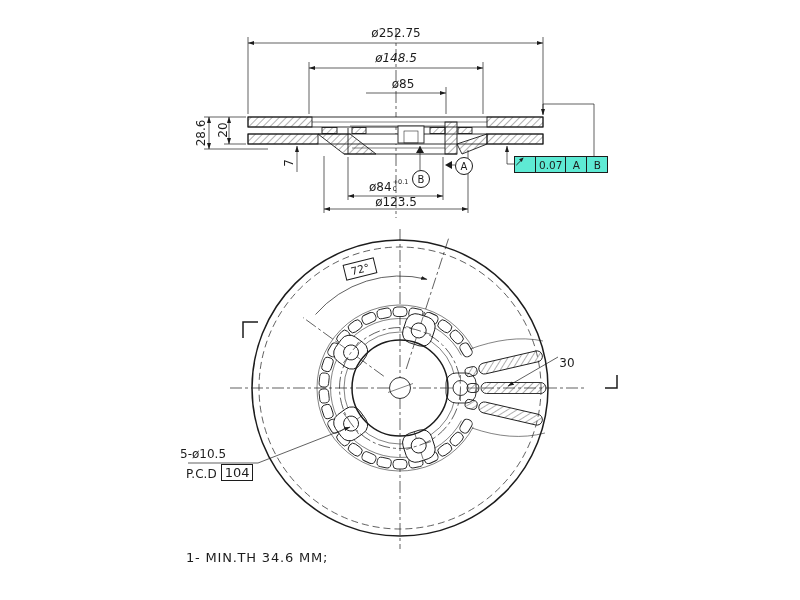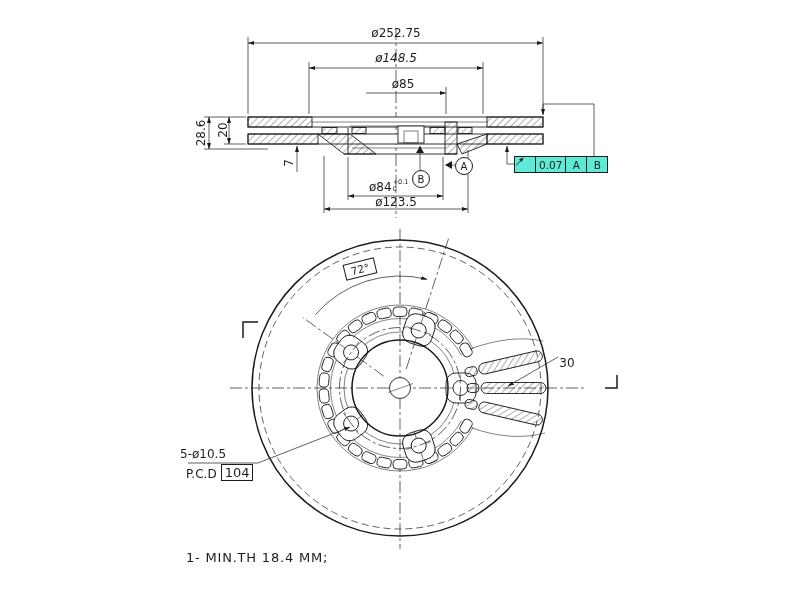--- a/index.html
+++ b/index.html
@@ -316,15 +316,15 @@
 </div>
 
 <div class="anglebox" style="left:344px;top:261px;">72°</div>
 <div class="lbl ctr" style="left:555px;top:357px;width:24px;">30</div>
 <div class="lbl" style="left:180px;top:448px;">5-ø10.5</div>
 <div class="pcdrow" style="left:186px;top:464px;">
   <span>P.C.D</span>
   <span class="boxed">104</span>
 </div>
 
-<div class="note" style="left:186px;top:550px;">1- MIN.TH 18.4 MM;</div>
+<div class="note" style="left:186px;top:550px;">1- MIN.TH 34.6 MM;</div>
 
 </div>
 
 </body></html>

